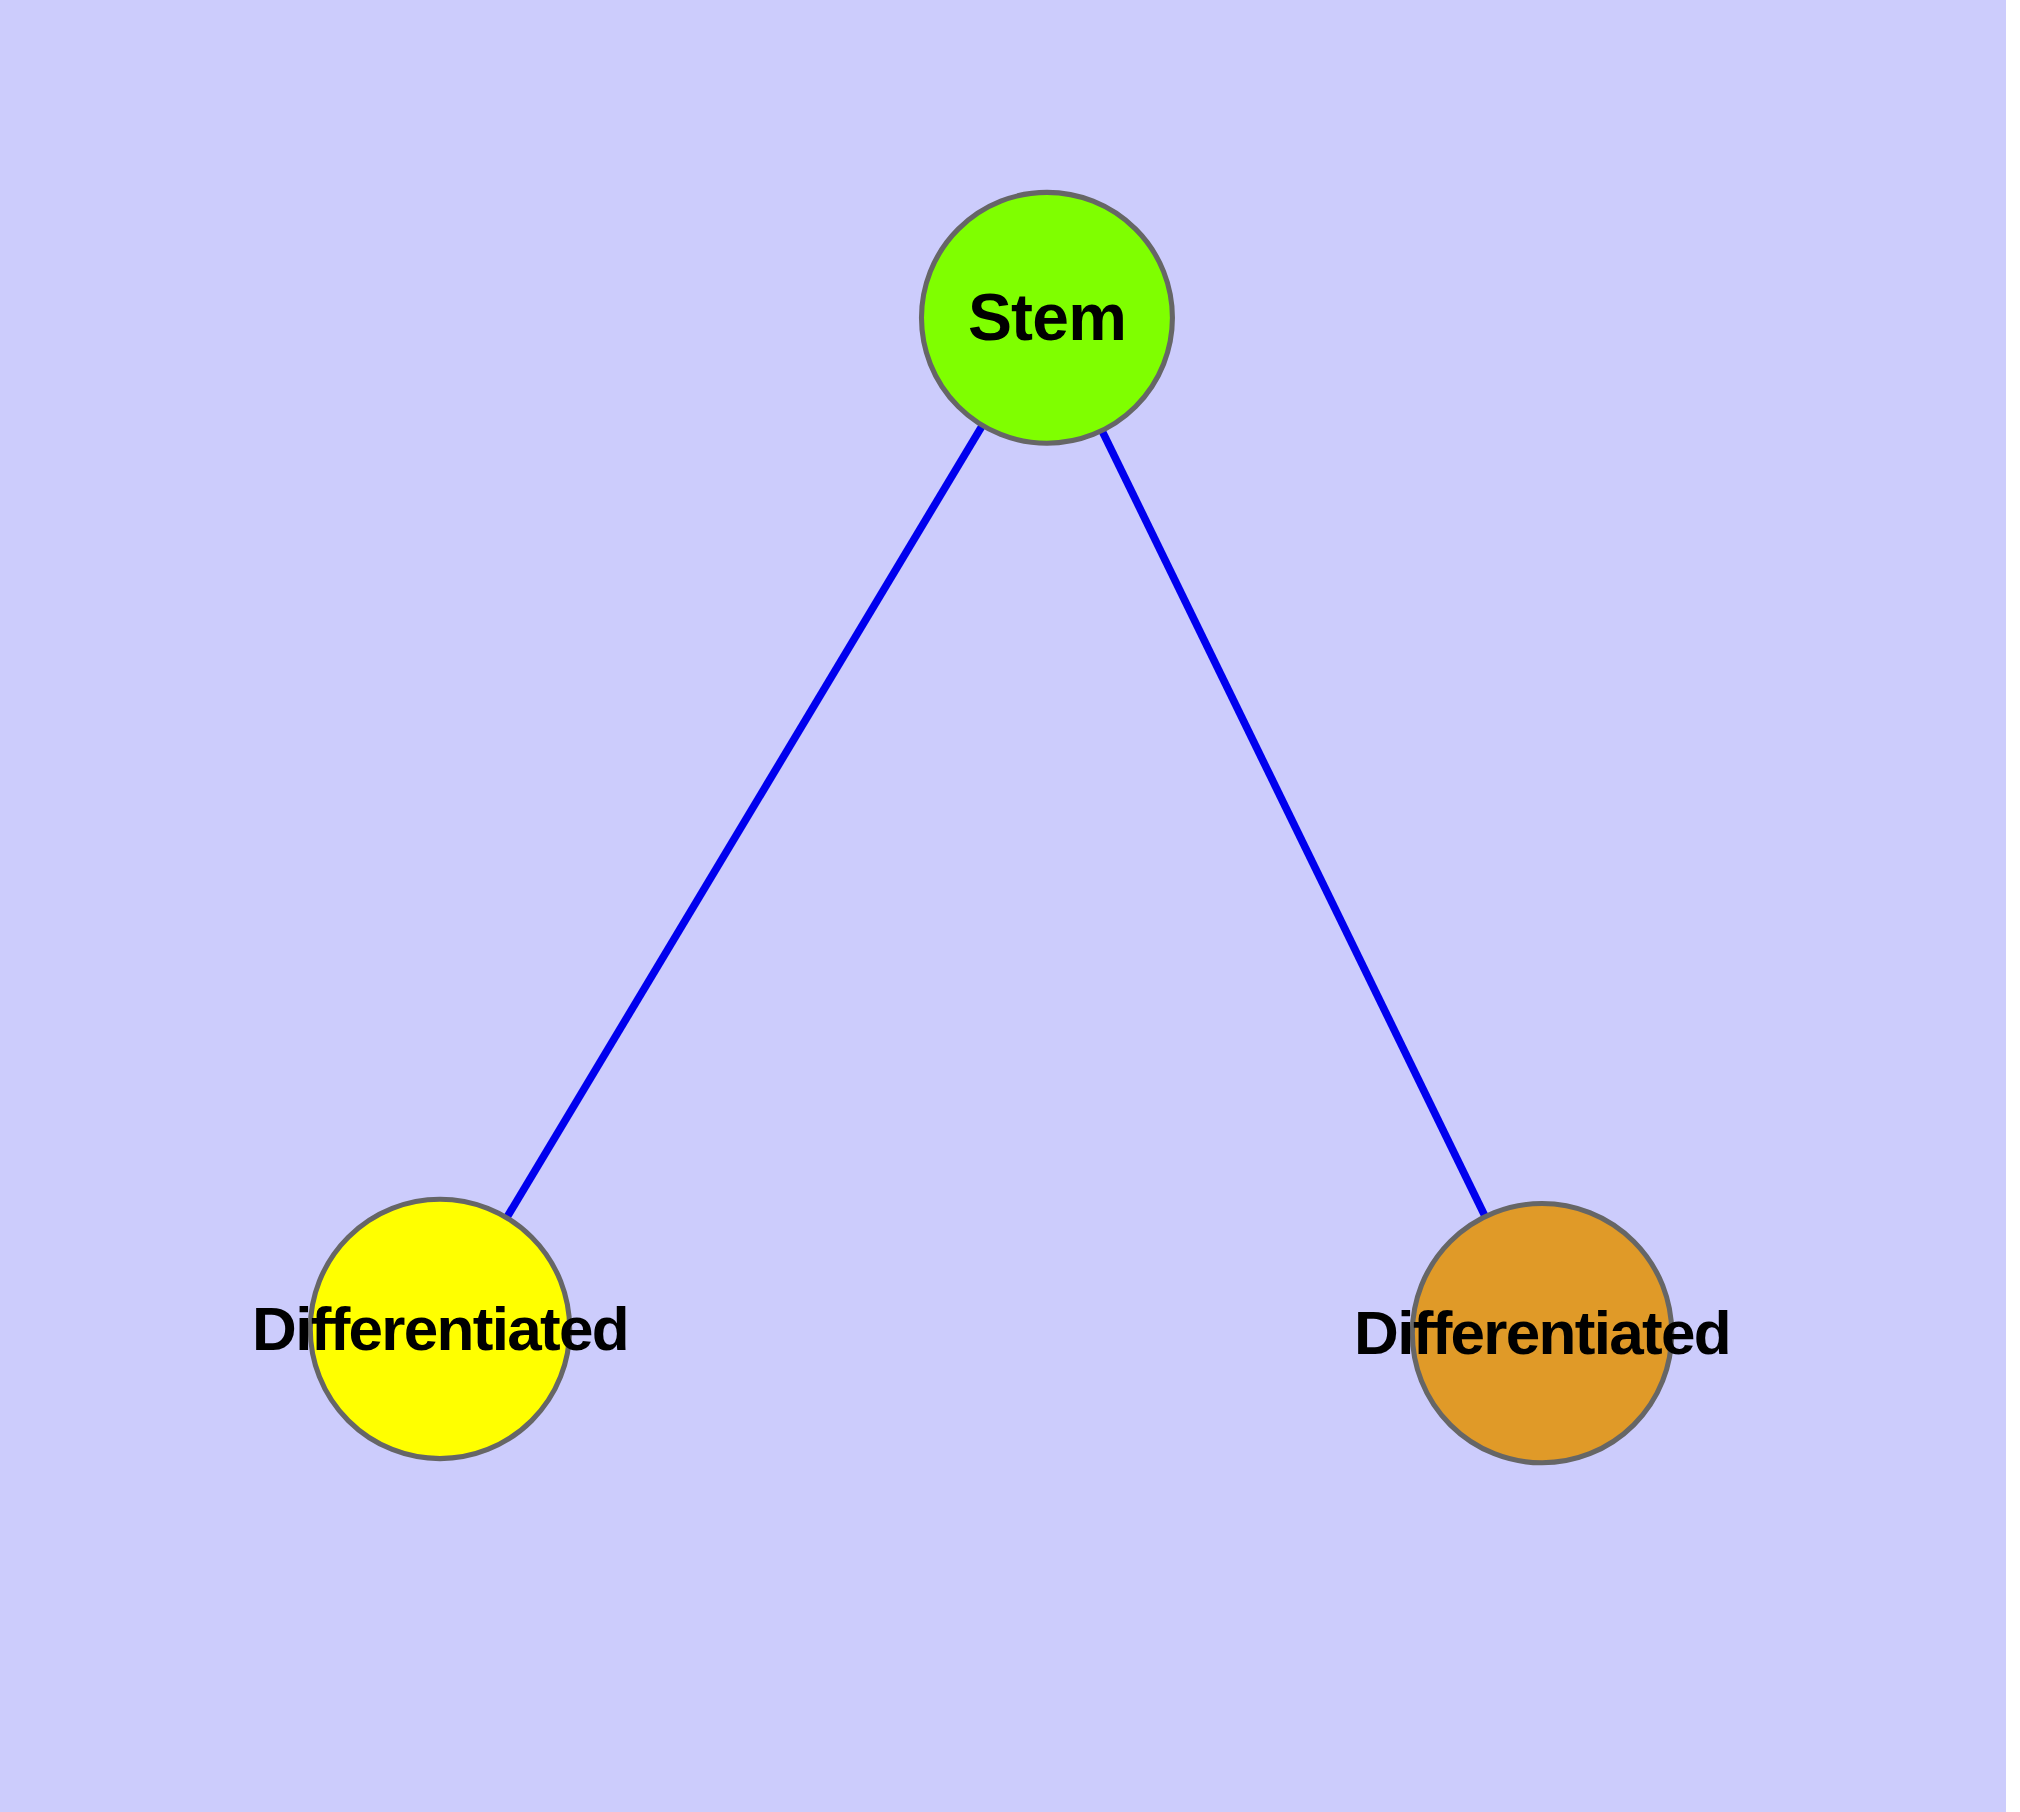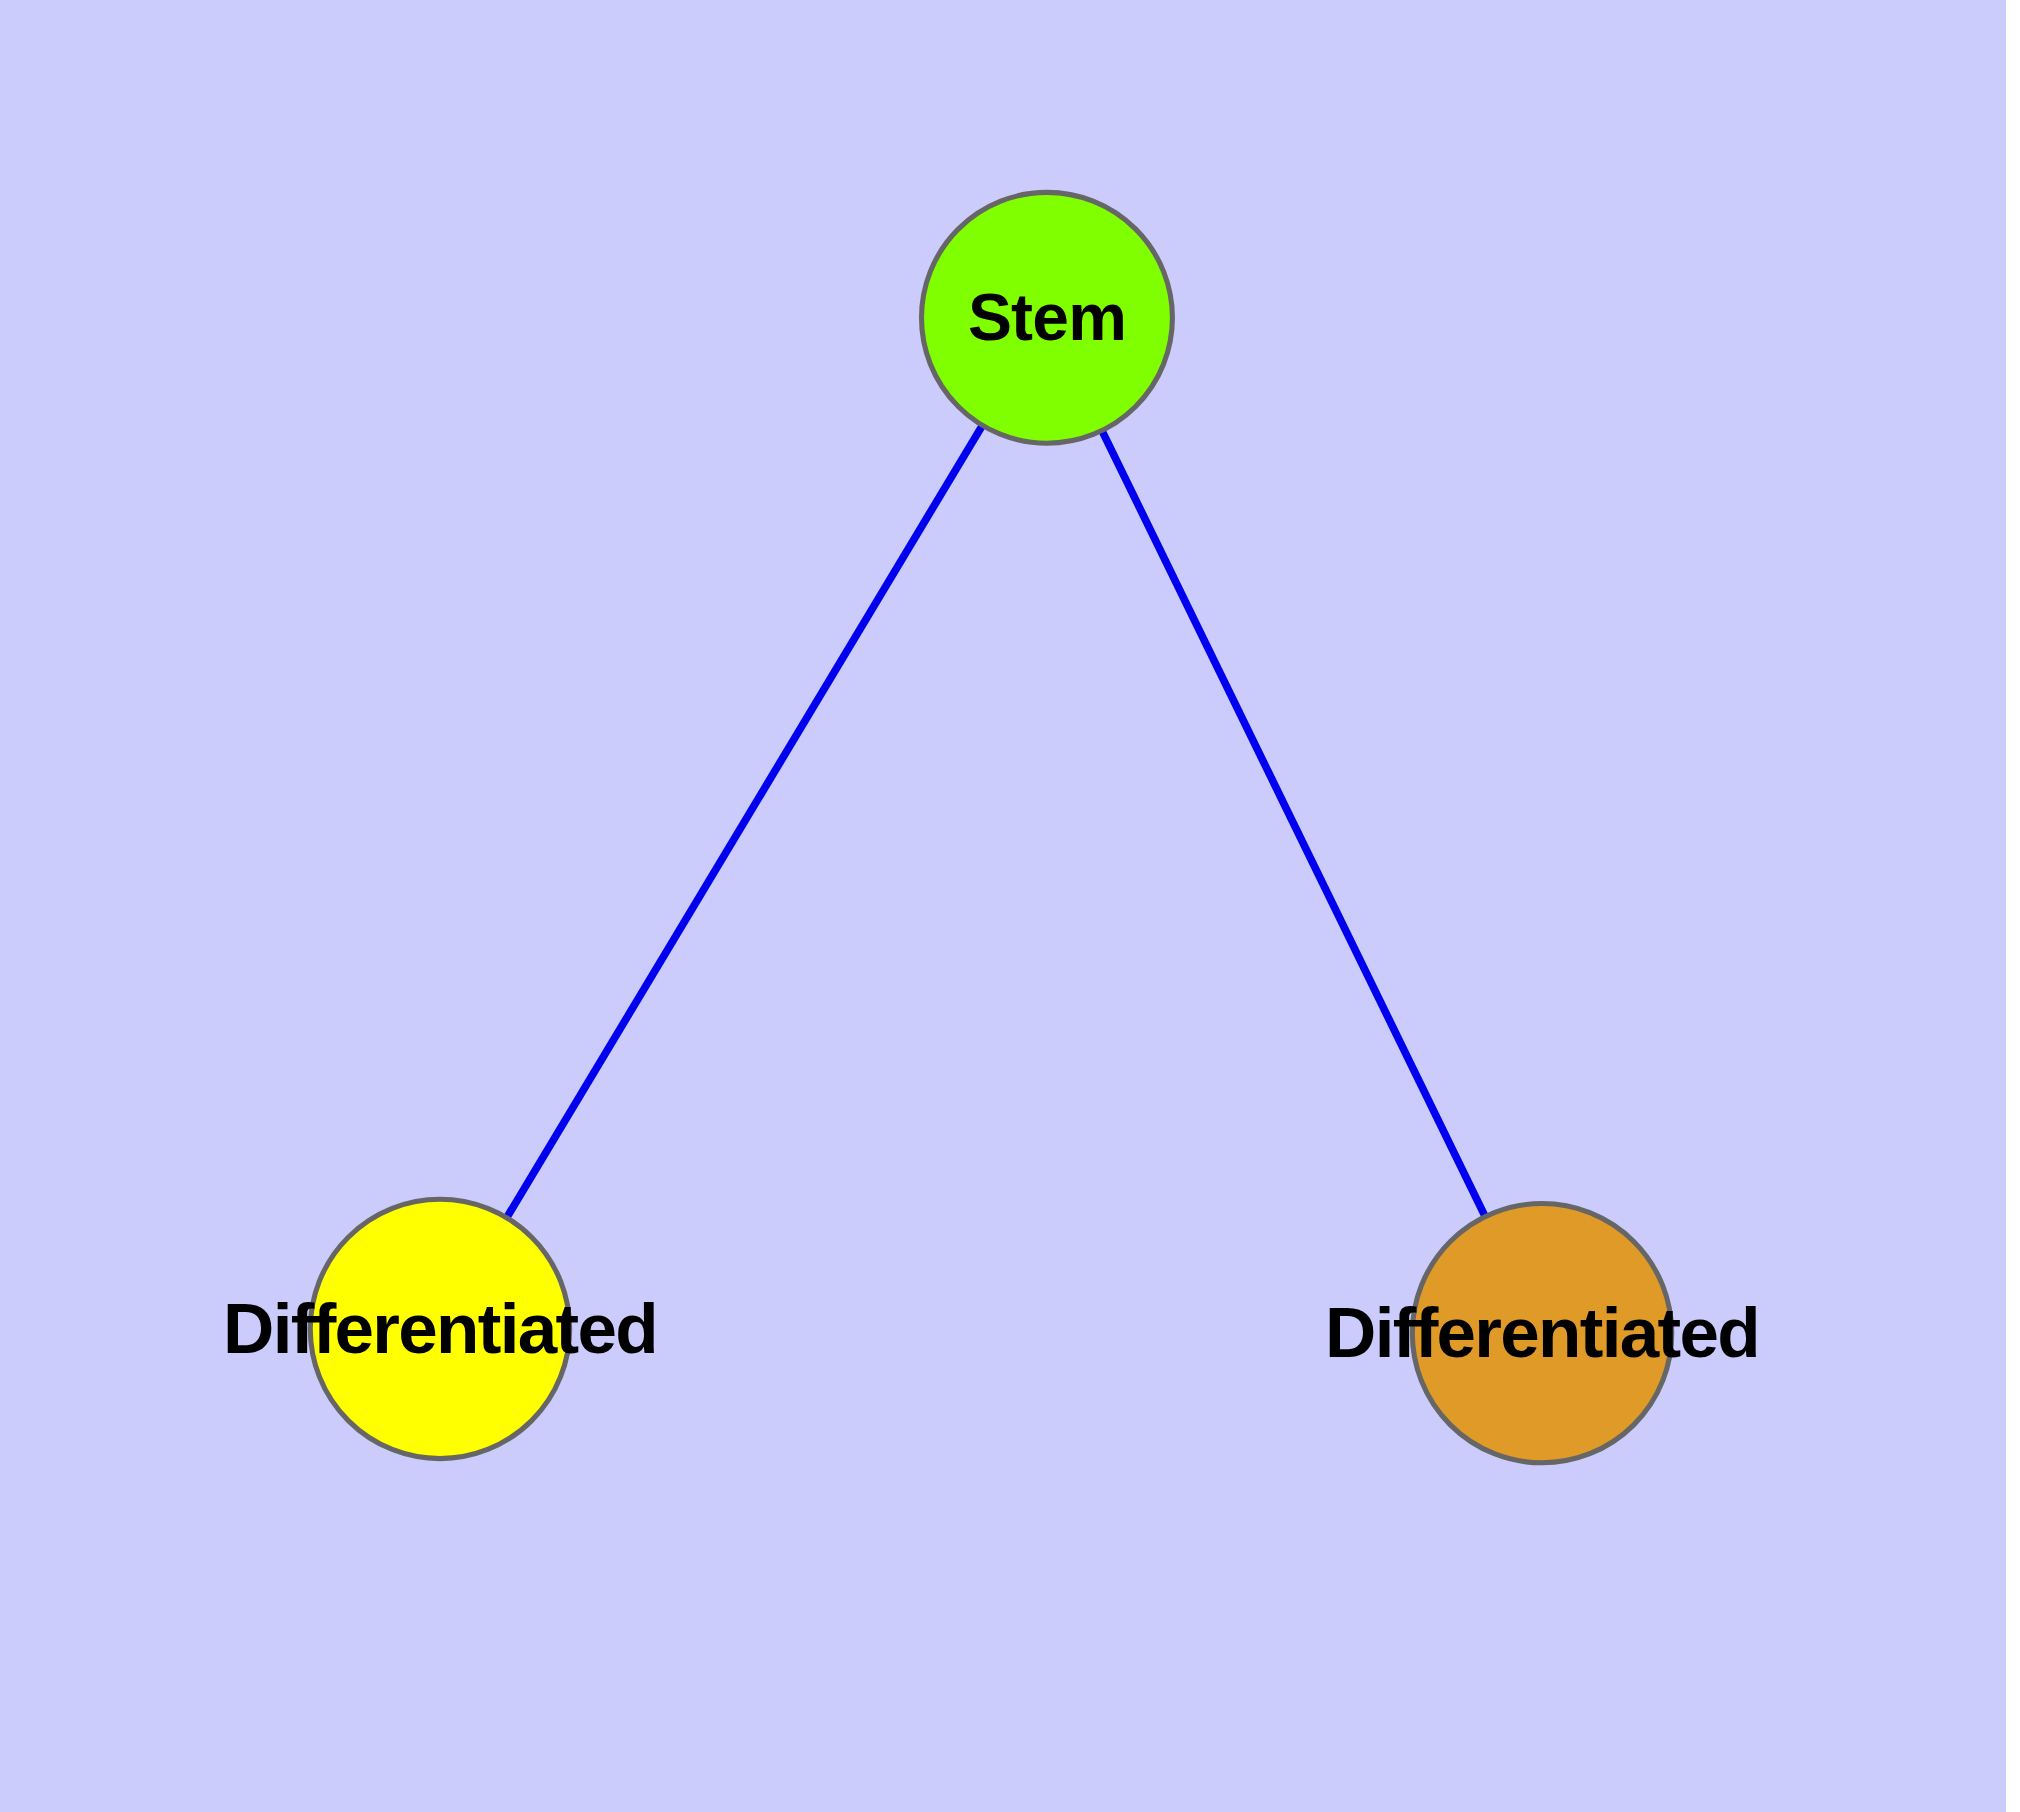--- a/index.html
+++ b/index.html
@@ -33,21 +33,21 @@
     line-height: 1.08;
     white-space: pre;
     pointer-events: none;
     transform: translate(-50%, -50%);
   }
   #label-stem {
     font-size: 66px;
     letter-spacing: -0.8px;
   }
   #label-diff-a, #label-diff-b {
-    font-size: 71px;
+    font-size: 62px;
     letter-spacing: -1.7px;
   }
 </style>
 </head>
 <body>
 
 <div id="canvas" style="width: 2006px; height: 1812px;">
 
   <div id="bg" style="background: rgb(204, 204, 252);"></div>
 

